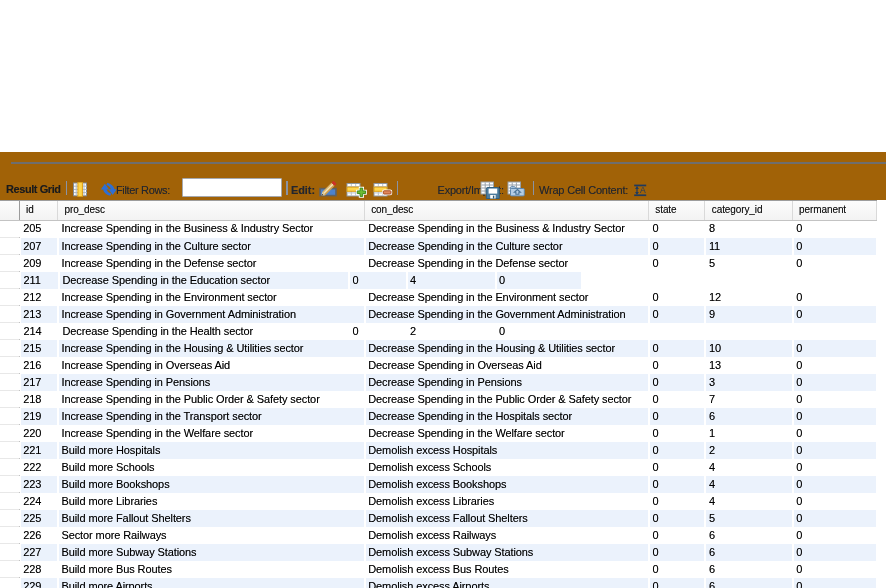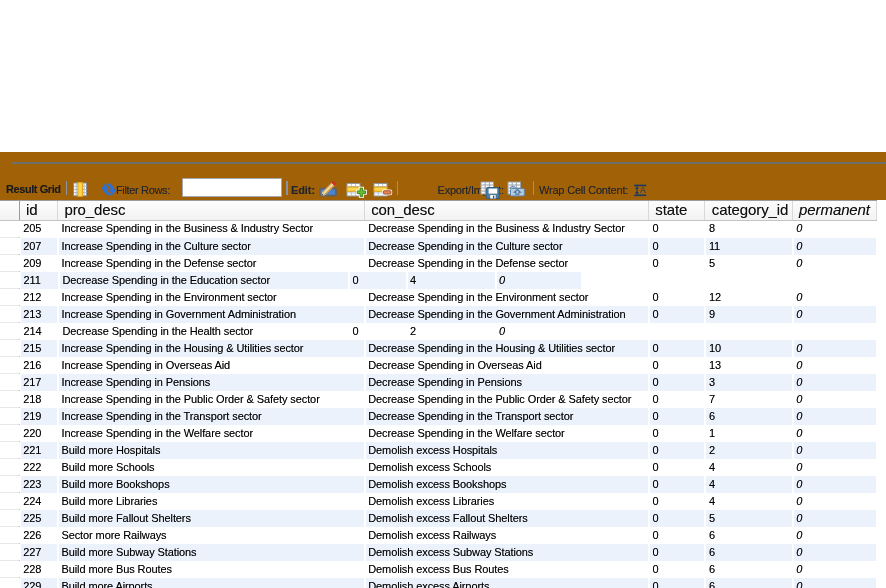--- a/index.html
+++ b/index.html
@@ -9,34 +9,34 @@
 .sash{position:absolute;left:11px;top:10px;width:875px;height:2px;background:#6e6e6e;}
 .titem{position:absolute;font-size:11px;color:#23262e;white-space:nowrap;text-shadow:0 0 0.5px rgba(35,38,46,0.5);}
 .rg{left:6px;top:31px;font-weight:bold;color:#1b1b1b;letter-spacing:-0.42px;}
 .lbl{top:32px;letter-spacing:-0.35px;}
 .sep{position:absolute;width:1.3px;height:14.6px;top:28.6px;background:#8a93a3;}
 .finput{position:absolute;left:182px;top:26.4px;width:97.5px;height:17px;background:#fff;border:1px solid #a5a8ae;border-radius:1px;}
 .ticon{position:absolute;}
 
 .grid{position:absolute;left:0;top:200px;width:877px;}
 .hdr{display:flex;height:20.5px;box-sizing:border-box;border-top:1px solid #9d9d9d;border-bottom:1px solid #c3c3c3;background:linear-gradient(180deg,#fcfcfc,#f3f3f3);}
-.hdr .hc{box-sizing:border-box;font-size:15px;color:#101010;letter-spacing:-0.1px;line-height:18.5px;padding-left:6.5px;border-right:1px solid #d9d9d9;overflow:hidden;white-space:nowrap;text-shadow:0 0 0.5px rgba(0,0,0,0.45);}
+.hdr .hc{box-sizing:border-box;font-size:10px;color:#101010;letter-spacing:-0.1px;line-height:18.5px;padding-left:6.5px;border-right:1px solid #d9d9d9;overflow:hidden;white-space:nowrap;text-shadow:0 0 0.5px rgba(0,0,0,0.45);}
 .hdr .hg{border-right:1px solid #9b9b9b;padding:0;}
 .row{display:flex;height:17.06px;align-items:flex-end;}
 .row .c{box-sizing:border-box;font-size:11px;color:#000;letter-spacing:-0.1px;line-height:17.06px;padding-left:3.5px;overflow:hidden;white-space:nowrap;text-shadow:0 0 0.5px rgba(0,0,0,0.45);}
 .row .g{box-sizing:border-box;background:#fff;border-right:1px solid #9b9b9b;border-bottom:1px solid #e8e8e8;position:relative;}
 .row.b .c{background:#ebf2fc;box-shadow:inset 1px 0 0 #fff,inset -1px 0 0 #fff;}
 .row.b .g{background:#fff;box-shadow:none;}
 .w-g{width:20px;}
 .w-id{width:39px;}
 .w-pro{width:313px;}
 .w-con{width:290px;}
 .w-st{width:57.5px;}
 .w-cat{width:89px;}
-.w-per{width:86px;font-style:italic;}
+.w-per{width:86px;}
 .tri{position:absolute;left:1px;top:5px;width:0;height:0;border-left:5.2px solid #3b3b3b;border-top:4.6px solid transparent;border-bottom:4.6px solid transparent;}
 </style>
 </head>
 <body>
 <div class="tbarea">
   <div class="sash"></div>
   <div class="titem rg">Result Grid</div>
   <div class="sep" style="left:65.6px;"></div>
   <div class="ticon" id="ic-grid" style="left:72.5px;top:29.5px;"><svg width="15" height="15" viewBox="0 0 15 15">
         <rect x="0.5" y="1" width="13" height="12.8" fill="#fff" stroke="#848b94" stroke-width="1"></rect>
@@ -254,21 +254,21 @@
         <div class="c w-pro">Increase Spending in the Public Order &amp; Safety sector</div>
         <div class="c w-con">Decrease Spending in the Public Order &amp; Safety sector</div>
         <div class="c w-st">0</div>
         <div class="c w-cat">7</div>
         <div class="c w-per">0</div>
       </div>
       <div class="row b">
         <div class="c g w-g"></div>
         <div class="c w-id">219</div>
         <div class="c w-pro">Increase Spending in the Transport sector</div>
-        <div class="c w-con">Decrease Spending in the Transport sector</div>
+        <div class="c w-con">Decrease Spending in the Hospitals sector</div>
         <div class="c w-st">0</div>
         <div class="c w-cat">6</div>
         <div class="c w-per">0</div>
       </div>
       <div class="row">
         <div class="c g w-g"></div>
         <div class="c w-id">220</div>
         <div class="c w-pro">Increase Spending in the Welfare sector</div>
         <div class="c w-con">Decrease Spending in the Welfare sector</div>
         <div class="c w-st">0</div>

